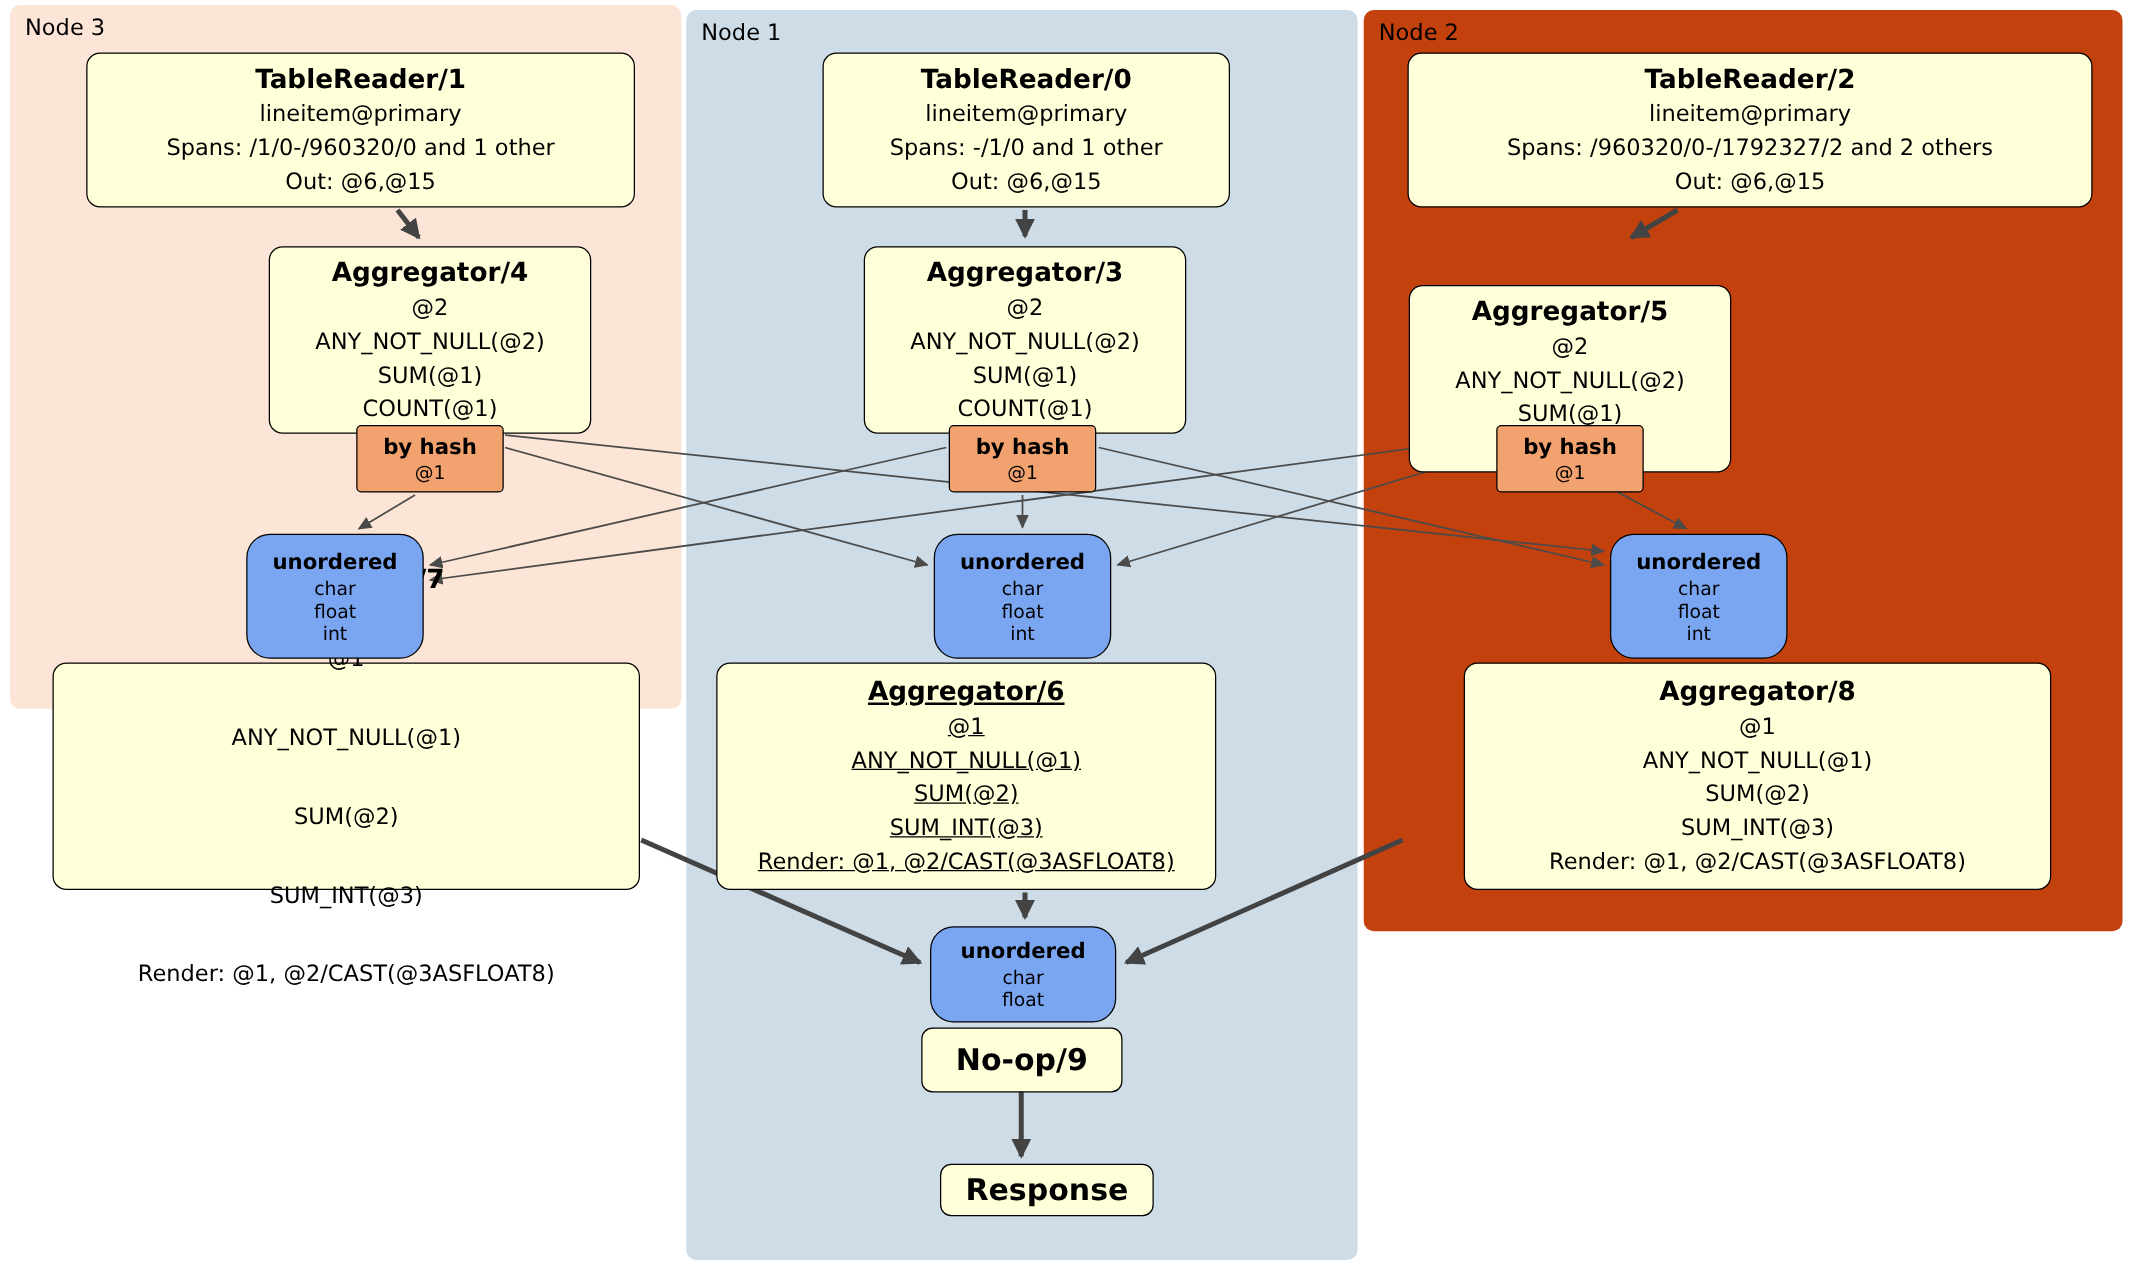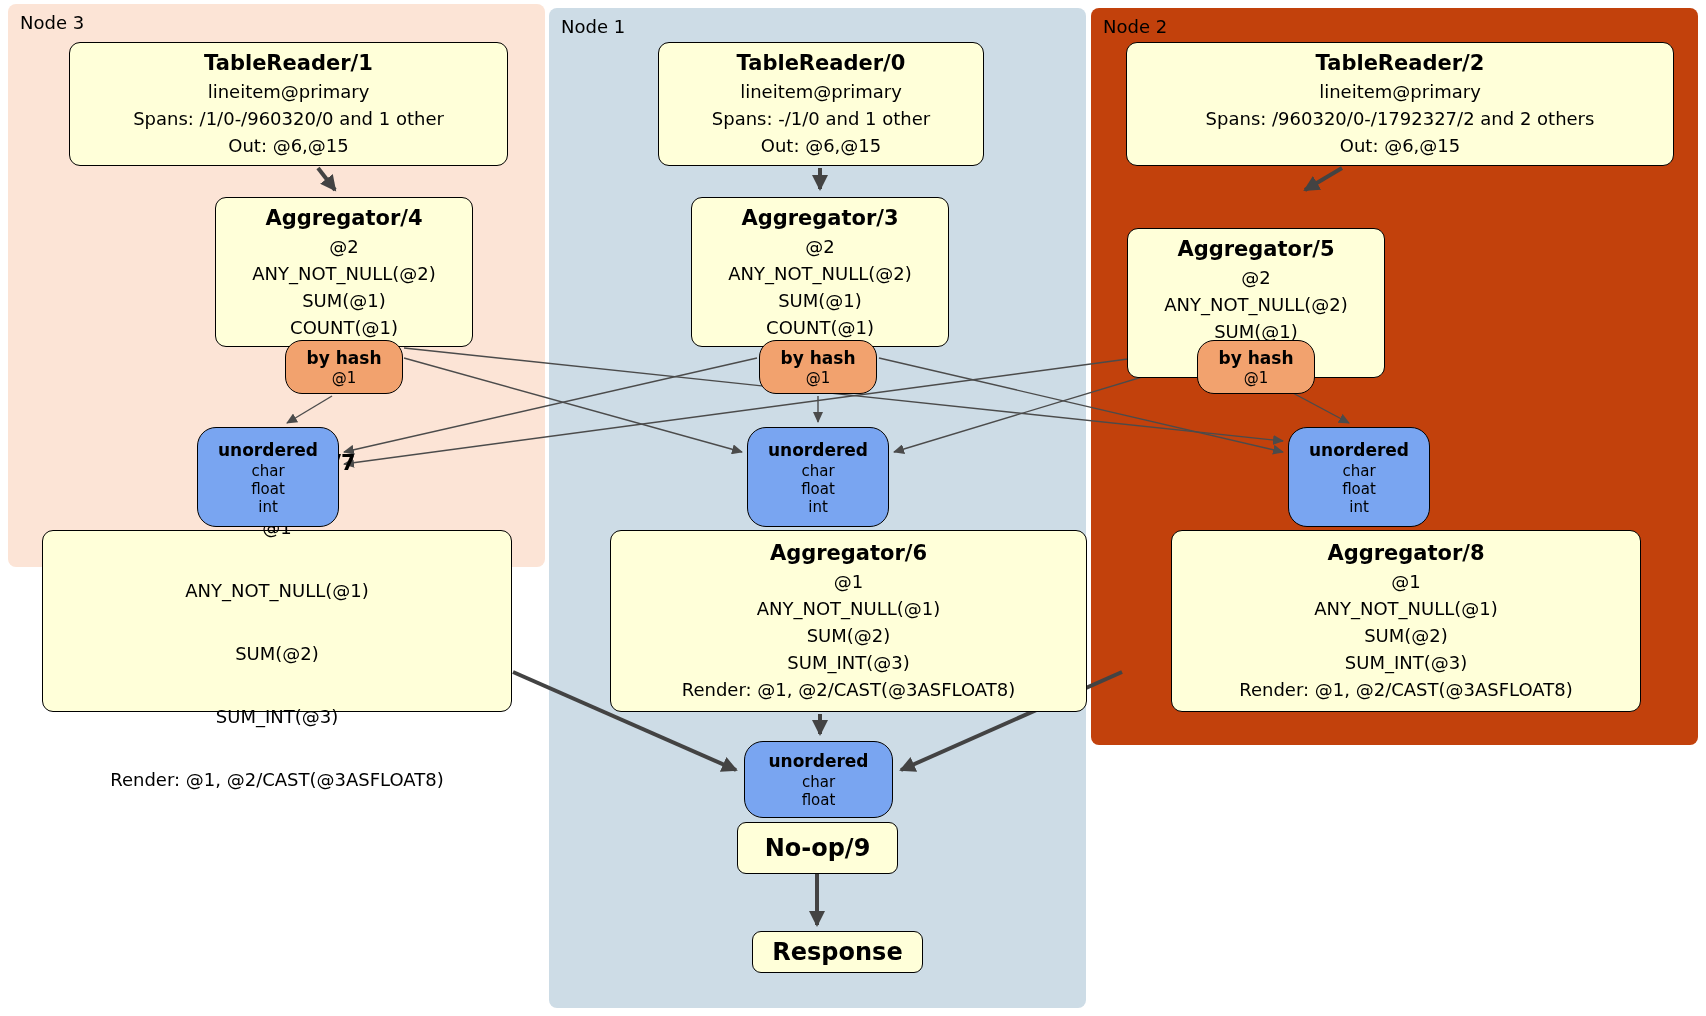--- a/index.html
+++ b/index.html
@@ -6,21 +6,21 @@
   body{width:1706px;height:1016px;position:relative;overflow:hidden;
        font-family:"DejaVu Sans","Liberation Sans",sans-serif;color:#000;}
   .region{position:absolute;border-radius:8px;z-index:1;}
   .region-label{position:absolute;left:12px;top:8px;font-size:18px;color:#000;}
   .box{position:absolute;z-index:10;border:1.6px solid #000;background:#ffffd9;
        display:flex;flex-direction:column;justify-content:center;align-items:center;
        text-align:center;box-sizing:border-box;}
   .proc{border-radius:11px;}
   .proc .box-title{font-weight:bold;font-size:21px;line-height:29px;}
   .proc .box-line{font-size:18px;line-height:27px;white-space:nowrap;}
-  .router{border-radius:17px;z-index:12;}
+  .router{border-radius:4px;z-index:12;}
   .router .box-title{font-weight:bold;font-size:17px;line-height:21px;}
   .router .box-line{font-size:15px;line-height:18px;}
   .sync{border-radius:19px;z-index:12;}
   .sync .box-title{font-weight:bold;font-size:17px;line-height:23px;}
   .sync .box-line{font-size:15px;line-height:18px;}
   .terminal{border-radius:9px;}
   .terminal .box-title{font-weight:bold;font-size:24px;line-height:28px;}
   #edges{position:absolute;left:0;top:0;z-index:5;}
 </style>
 </head>
@@ -115,21 +115,21 @@
 <div class="box router" style="left:759px;top:340px;width:118px;height:54px;background:#f2a26e;">
   <div class="box-title">by hash</div>
   <div class="box-line">@1</div>
 </div>
 <div class="box sync" style="left:747px;top:427px;width:142px;height:100px;background:#79a5f1;">
   <div class="box-title">unordered</div>
   <div class="box-line">char</div>
   <div class="box-line">float</div>
   <div class="box-line">int</div>
 </div>
-<div class="box proc" style="left:610px;top:530px;width:477px;height:182px;">
+<div class="box proc" style="left:573px;top:530px;width:400px;height:182px;text-decoration:underline;">
   <div class="box-title">Aggregator/6</div>
   <div class="box-line">@1</div>
   <div class="box-line">ANY_NOT_NULL(@1)</div>
   <div class="box-line">SUM(@2)</div>
   <div class="box-line">SUM_INT(@3)</div>
   <div class="box-line">Render: @1, @2/CAST(@3ASFLOAT8)</div>
 </div>
 
 <div class="box proc" style="left:1126px;top:42px;width:548px;height:124px;">
   <div class="box-title">TableReader/2</div>

